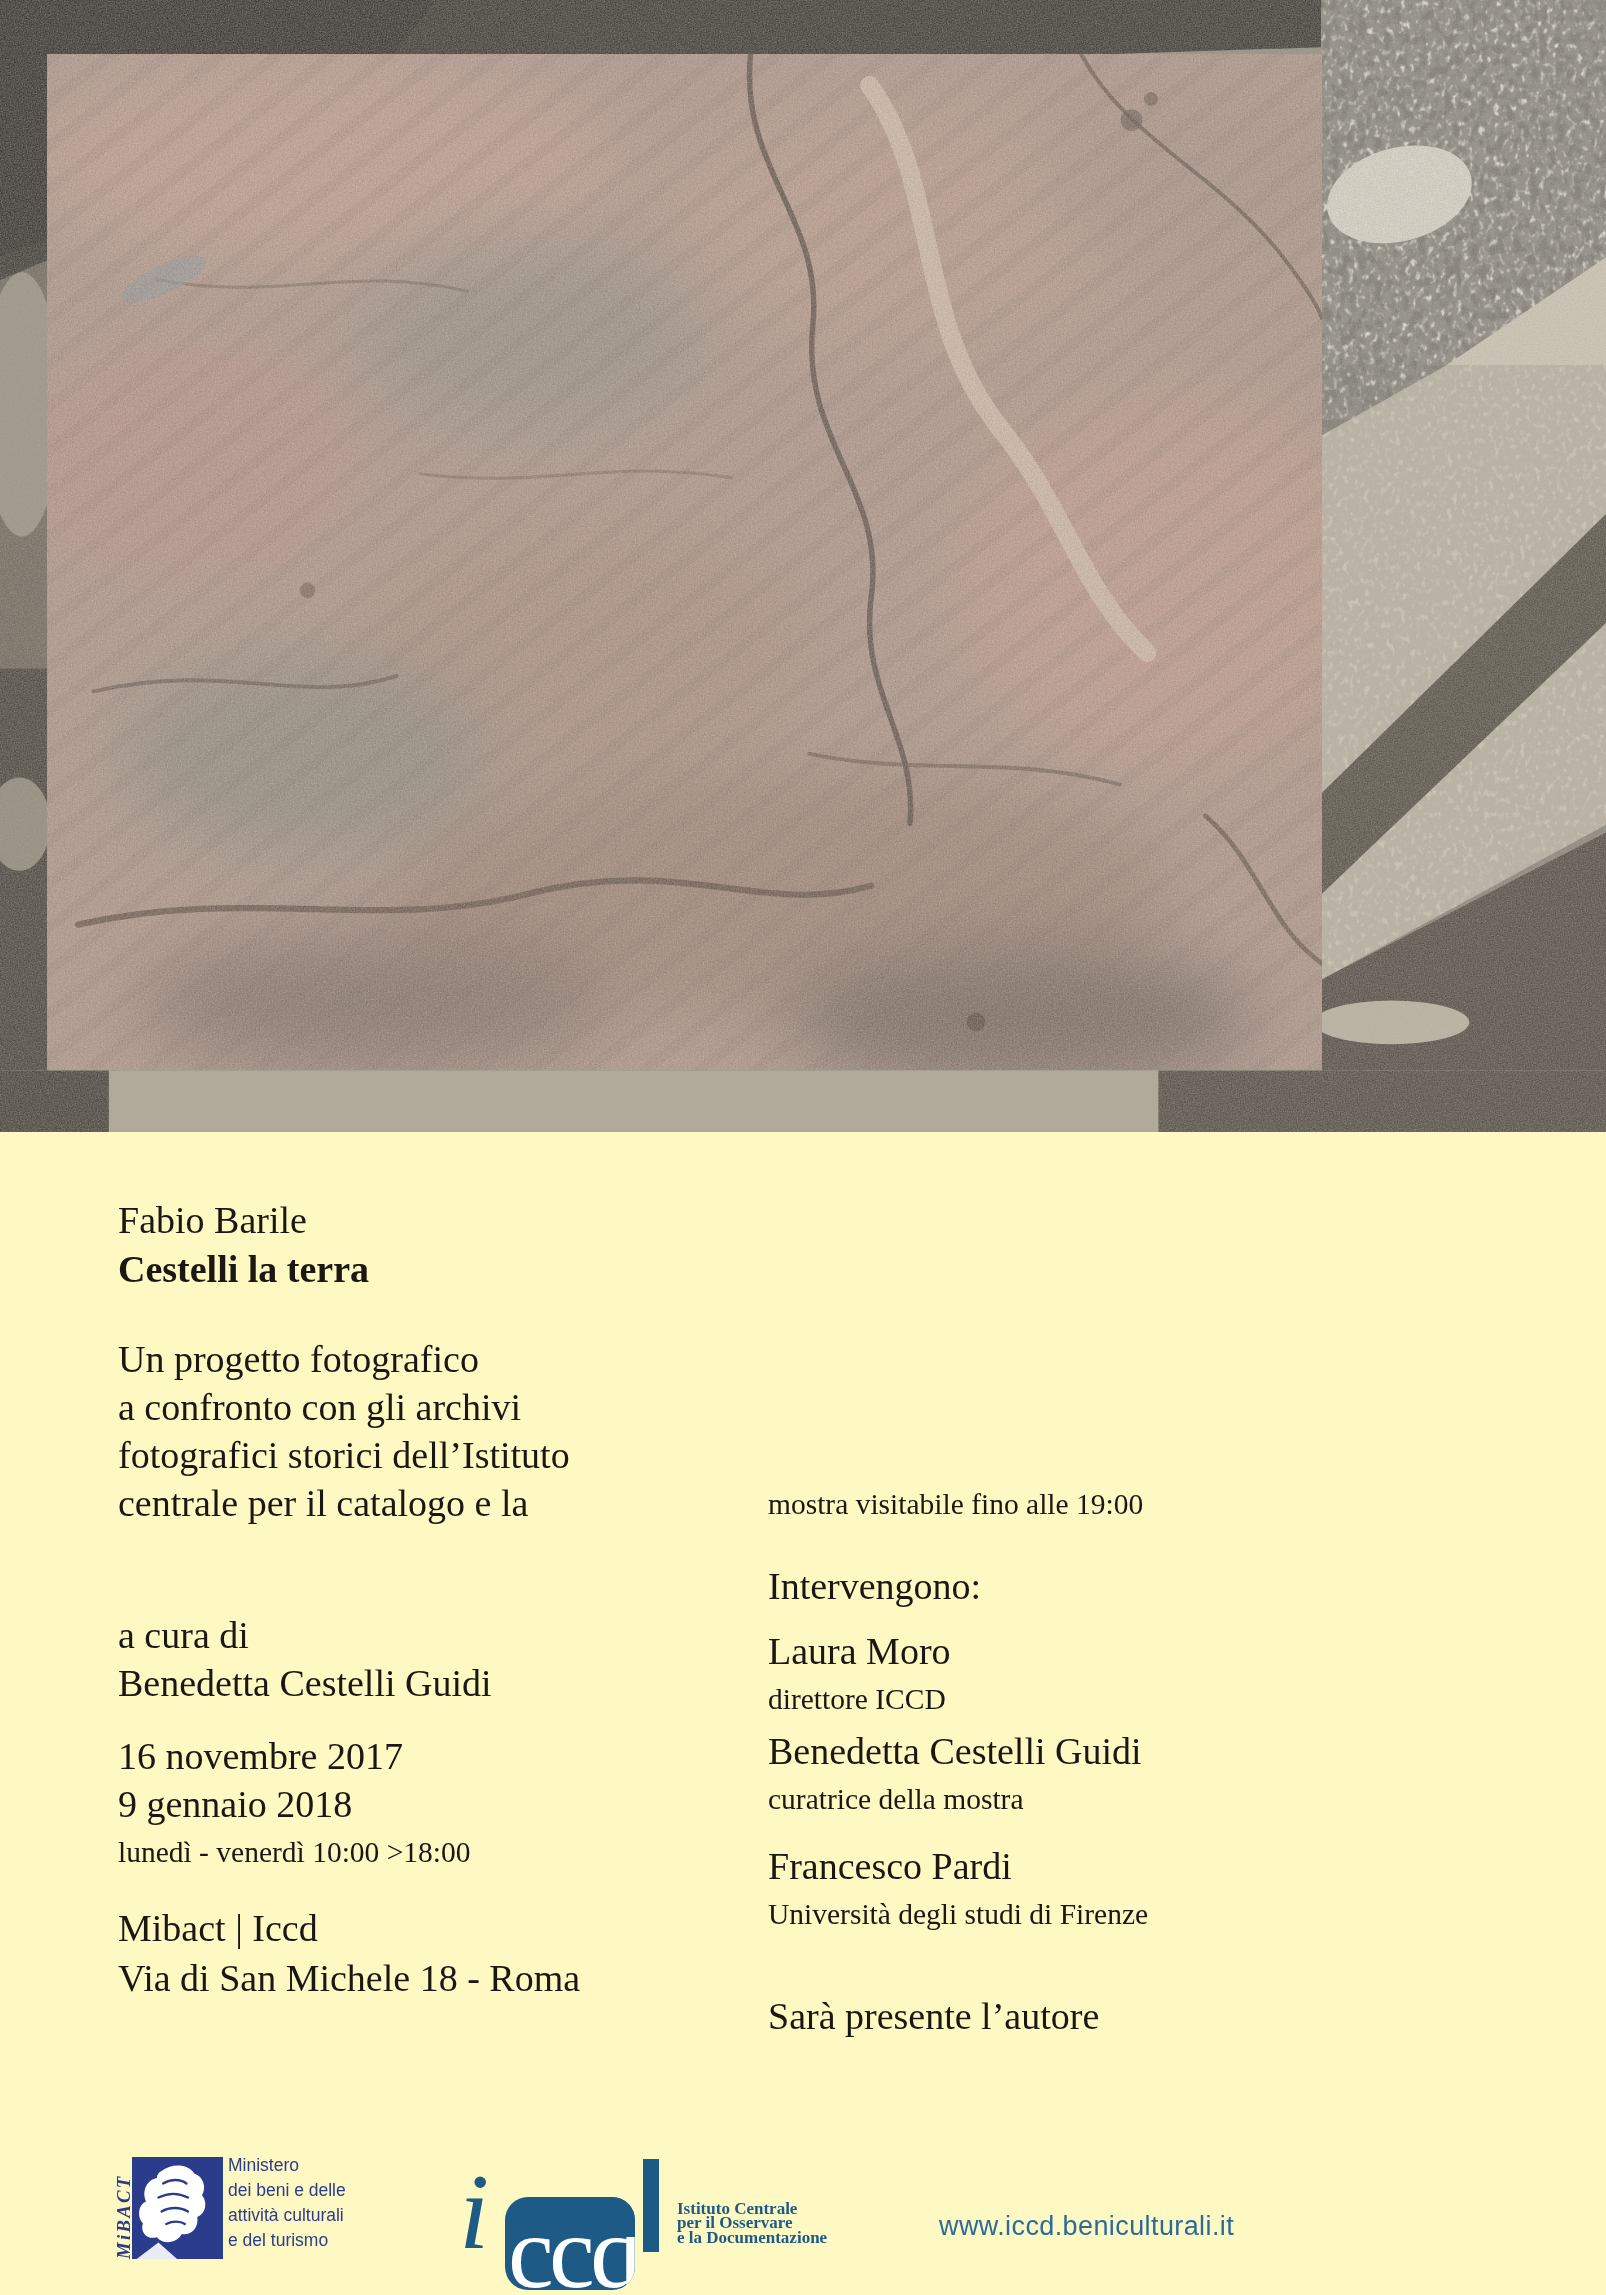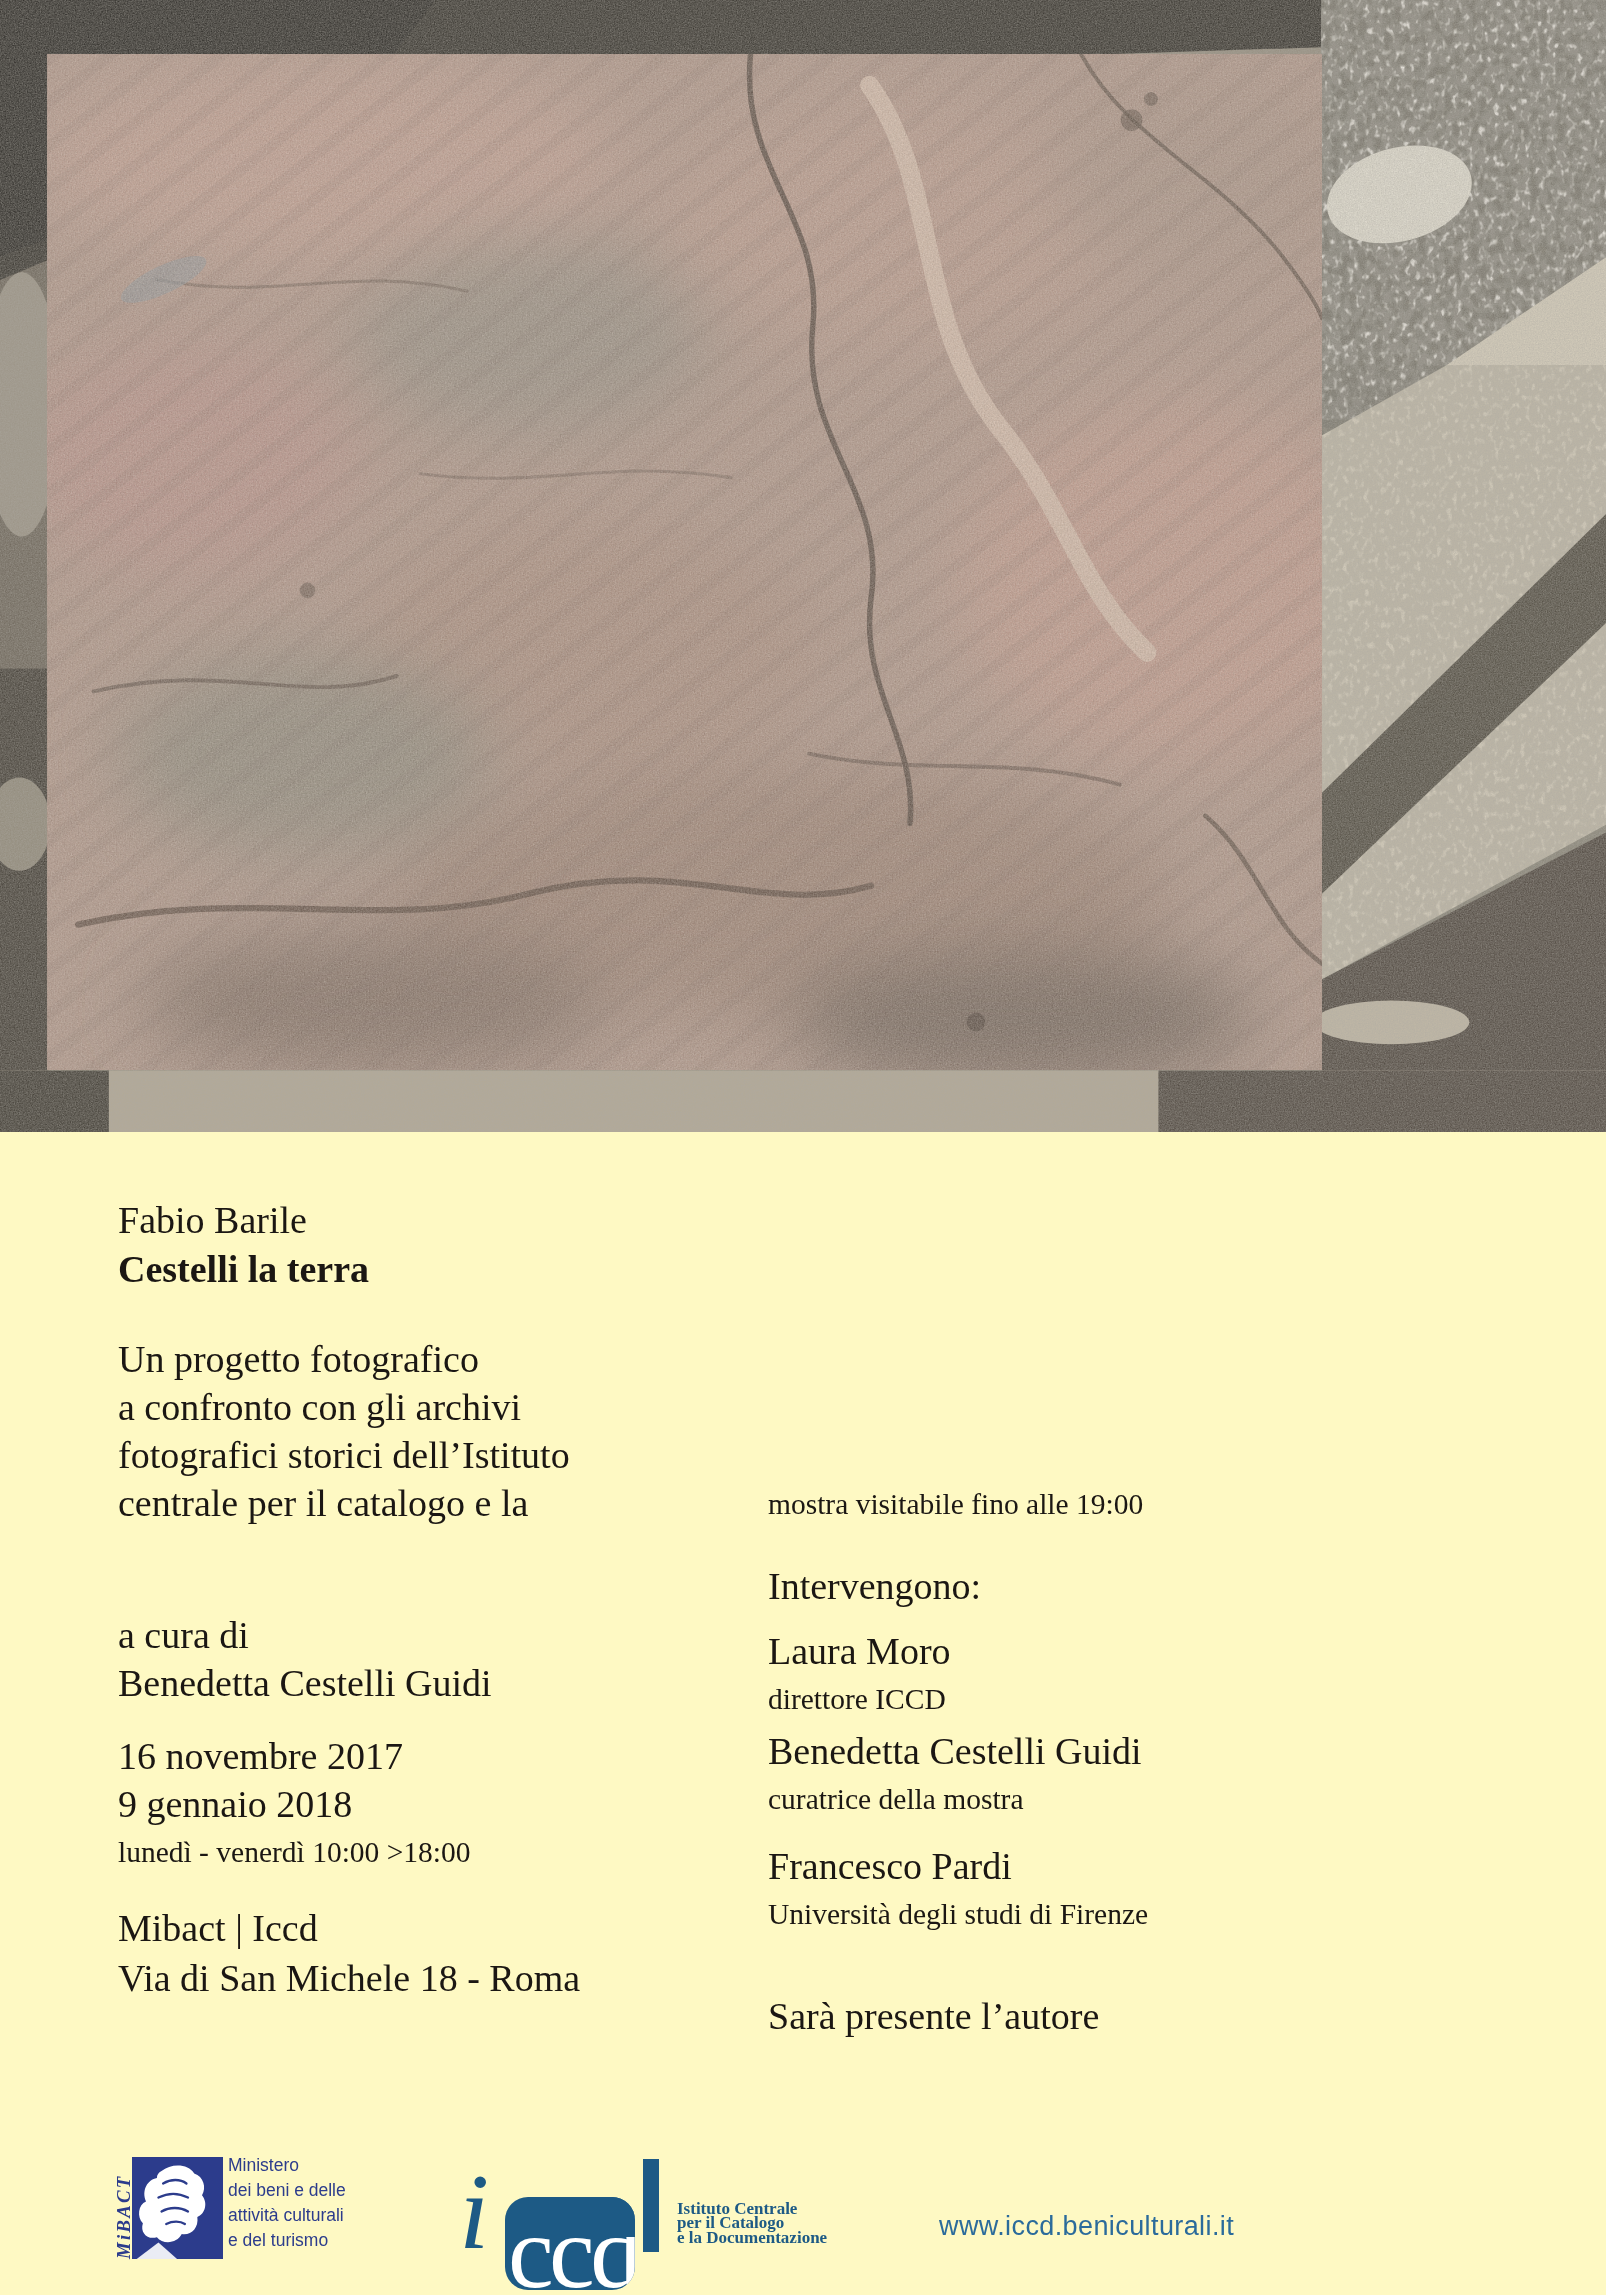--- a/index.html
+++ b/index.html
@@ -250,21 +250,21 @@
 
     <span class="iccd-i">i</span>
     <div class="iccd-square">
       <span class="iccd-ccd">ccd</span>
       <span class="iccd-d-cover"></span>
     </div>
     <span class="iccd-bar"></span>
 
     <div class="iccd-org-text">
       <div>Istituto Centrale</div>
-      <div>per il Catalogo</div>
+      <div>per il Osservare</div>
       <div>e la Documentazione</div>
     </div>
 
     <span class="website">www.iccd.beniculturali.it</span>
   </div>
 
 </div>
 
 
 </body></html>

